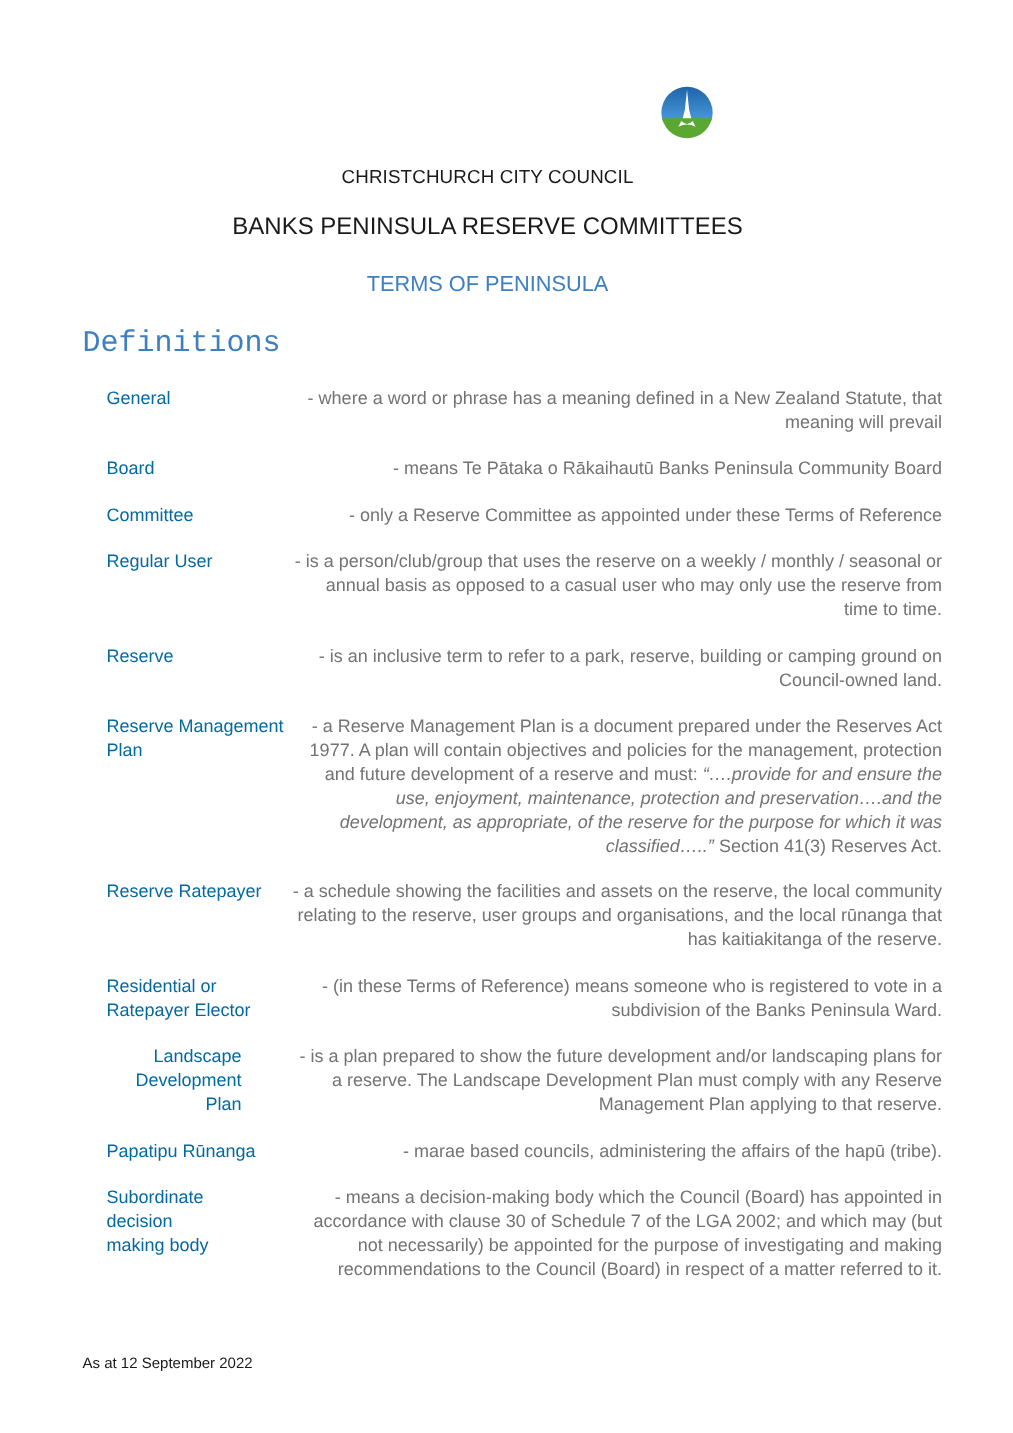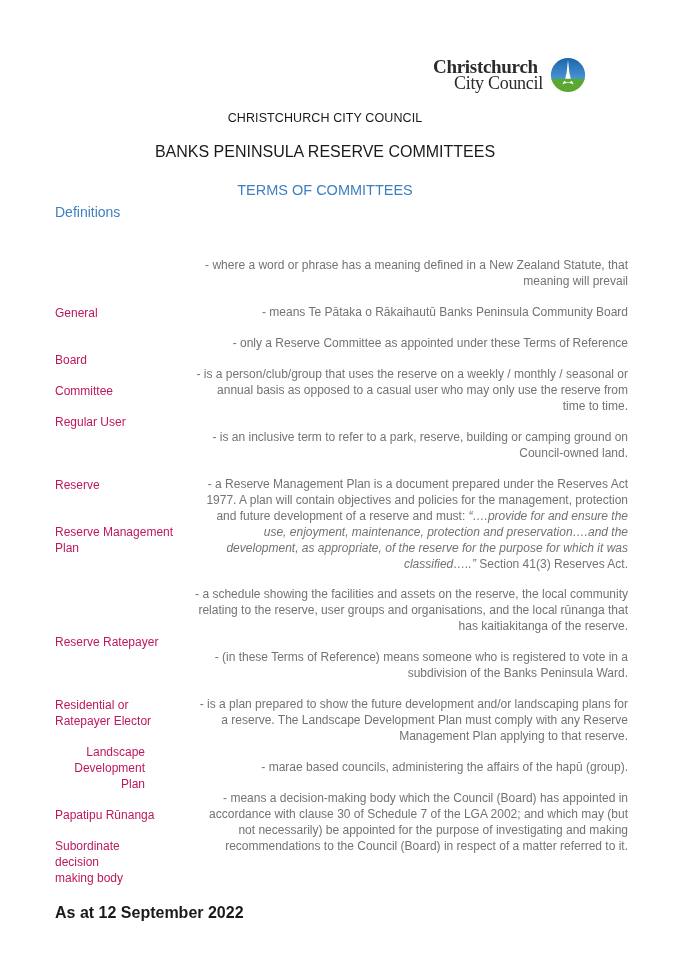--- a/index.html
+++ b/index.html
@@ -29,41 +29,37 @@
   }
   .title2 {
     position: absolute; top: 143px; left: 0; width: 650px; text-align: center;
     font-size: 16px; color: #1a1a1a;
   }
   .title3 {
     position: absolute; top: 182px; left: 0; width: 650px; text-align: center;
     font-size: 14.5px; color: #3d7fc1;
   }
   .section-heading {
-    position: absolute; top: 204px; left: 55px;
-    font-size: 14px; color: #3d7fc1;
+    position: absolute; top: 218px; left: 55px;
+    font-size: 20px; color: #3d7fc1; font-family: Liberation Mono, monospace;
   }
   .defs { position: absolute; left: 55px; top: 257px; width: 560px; }
   .def-row { position: absolute; left: 0; width: 560px; font-size: 12px; line-height: 16px; }
-  .term { position: absolute; left: 0; width: 120px; color: #be185d; margin-top: 48px; }
+  .term { position: absolute; left: 16px; width: 120px; color: #0369a1; }
   .desc { position: absolute; left: 135px; width: 430px; color: #737373; text-indent: -8px; padding-left: 8px; text-align: right; }
   .desc i { font-style: italic; }
 
   .footer {
-    position: absolute; left: 55px; top: 904px; font-size: 16px; color: #1a1a1a; font-weight: bold;
+    position: absolute; left: 55px; top: 904px; font-size: 10px; color: #1a1a1a;
   }
 </style>
 </head>
 <body>
 
 <div class="logo">
-  <div class="logo-text">
-    <span class="logo-line1">Christchurch</span>
-    <span class="logo-line2">City Council</span>
-  </div>
   <svg class="logo-mark" viewBox="0 0 40 40">
     <defs>
       <clipPath id="circ">
           <circle cx="20" cy="20" r="18"></circle>
         </clipPath>
       <linearGradient id="sky" x1="0" y1="0" x2="0" y2="1">
         <stop offset="0" stop-color="#1a5fa8"></stop>
         <stop offset="1" stop-color="#4a9ad8"></stop>
       </linearGradient>
     </defs>
@@ -71,21 +67,21 @@
       <rect x="0" y="0" width="40" height="26" fill="url(#sky)"></rect>
       <rect x="0" y="24" width="40" height="16" fill="#5aa832"></rect>
       <path d="M20 4 L21.5 18 L23 24 L17 24 L18.5 18 Z" fill="#ffffff"></path>
       <path d="M16 26 Q20 30 24 26 L26 30 Q20 27 14 30 Z" fill="#ffffff"></path>
     </g>
   </svg>
 </div>
 
 <div class="title1">CHRISTCHURCH CITY COUNCIL</div>
 <div class="title2">BANKS PENINSULA RESERVE COMMITTEES</div>
-<div class="title3">TERMS OF COMMITTEES</div>
+<div class="title3">TERMS OF PENINSULA</div>
 
 <div class="section-heading">Definitions</div>
 
 <div class="defs">
   <div class="def-row" style="top:0px;">
     <div class="term">General</div>
     <div class="desc">- where a word or phrase has a meaning defined in a New Zealand Statute, that meaning will prevail</div>
   </div>
   <div class="def-row" style="top:47px;">
     <div class="term">Board</div>
@@ -114,21 +110,21 @@
   <div class="def-row" style="top:392px;">
     <div class="term">Residential or Ratepayer Elector</div>
     <div class="desc">- (in these Terms of Reference) means someone who is registered to vote in a subdivision of the Banks Peninsula Ward.</div>
   </div>
   <div class="def-row" style="top:439px;">
     <div class="term" style="width:90px;text-align:right;">Landscape Development Plan</div>
     <div class="desc">- is a plan prepared to show the future development and/or landscaping plans for a reserve.  The Landscape Development Plan must comply with any Reserve Management Plan applying to that reserve.</div>
   </div>
   <div class="def-row" style="top:502px;">
     <div class="term">Papatipu Rūnanga</div>
-    <div class="desc">- marae based councils, administering the affairs of the hapū (group).</div>
+    <div class="desc">- marae based councils, administering the affairs of the hapū (tribe).</div>
   </div>
   <div class="def-row" style="top:533px;">
     <div class="term" style="width:80px;">Subordinate decision making body</div>
     <div class="desc">- means a decision-making body which the Council (Board) has appointed in accordance with clause 30 of Schedule 7 of the LGA 2002; and which may (but not necessarily) be appointed for the purpose of investigating and making recommendations to the Council (Board) in respect of a matter referred to it.</div>
   </div>
 </div>
 
 <div class="footer">As at 12 September 2022</div>
 
 </body></html>

